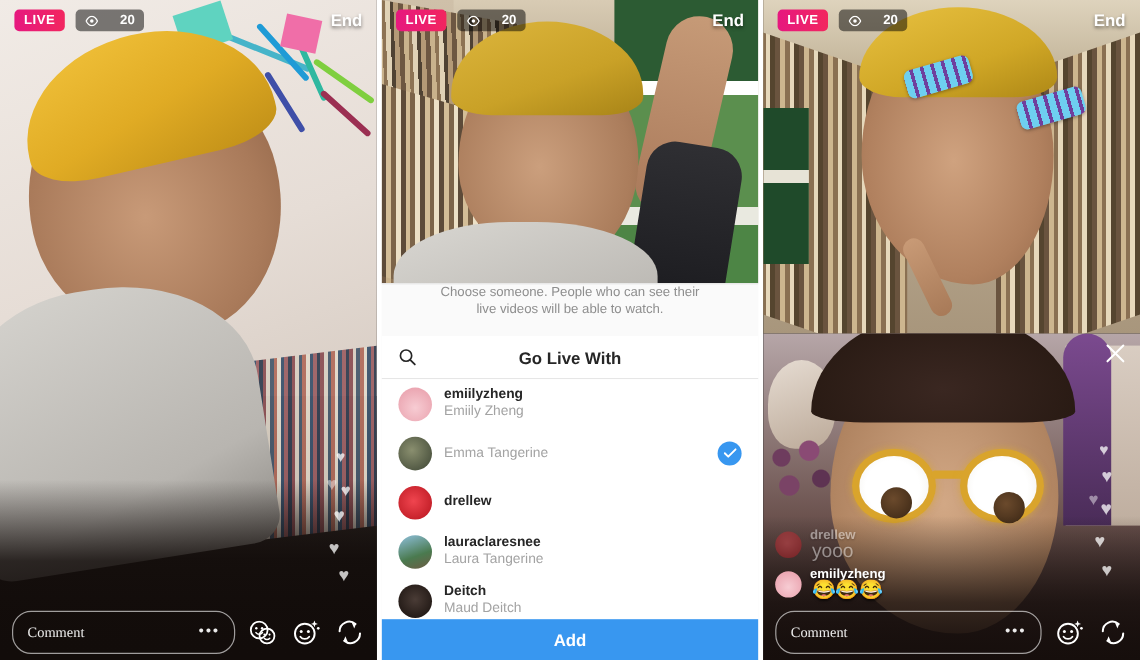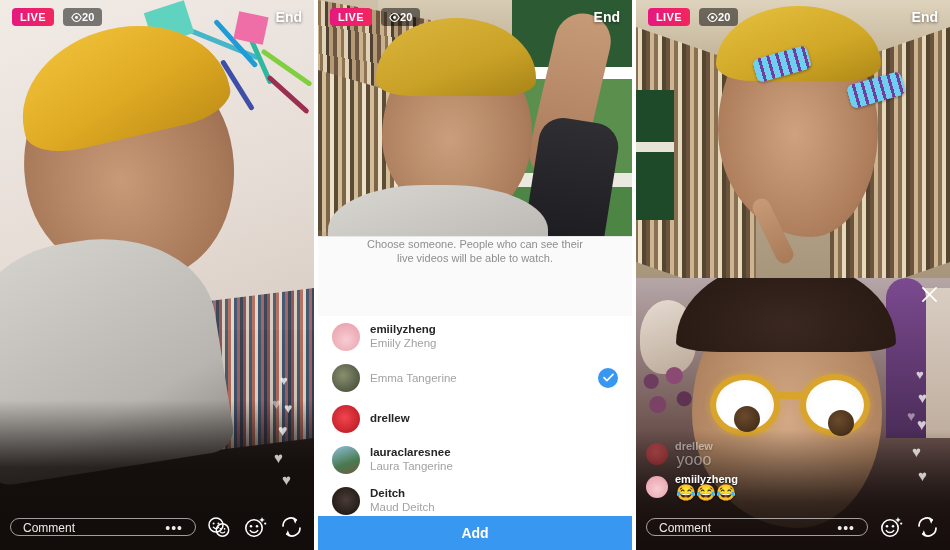--- a/index.html
+++ b/index.html
@@ -144,31 +144,31 @@
   .bridge { position:absolute; left:66px; top:18px; width:30px; height:7px; background:#d9a42c; border-radius:4px; }
   .dark3 { position:absolute; left:0; right:0; bottom:0; height:120px;
     background: linear-gradient(180deg, rgba(25,16,14,0) 0%, rgba(22,14,12,.8) 60%, #160e0c 100%); }
 
   
   .top-bar { position: absolute; left:0; right:0; top:0; height:34px;
     display:flex; align-items:center; gap:9px; padding:0 12px; z-index:20; }
   .live-badge { background: linear-gradient(90deg,#e6187f,#f2265f);
     color:#fff; font-size:11px; font-weight:bold; letter-spacing:.4px;
     padding:3px 8px; border-radius:4px; }
-  .viewers { display:flex; align-items:center; gap:0;
+  .viewers { display:flex; align-items:center; gap:18px;
     background: rgba(0,0,0,.5); color:#fff; font-size:11px; font-weight:bold;
     padding:3px 8px; border-radius:4px; }
   .viewers svg { display:block; }
   .end-btn { margin-left:auto; color:#fff; font-size:14px; font-weight:bold;
     text-shadow: 0 1px 3px rgba(0,0,0,.5); }
 
   .bottom-bar { position:absolute; left:0; right:0; bottom:0; height:46px;
     display:flex; align-items:center; gap:10px; padding:0 10px; z-index:20; }
-  .comment-box { flex:1; height:18px; border:1px solid rgba(255,255,255,.6);
-    border-radius:16px; display:flex; align-items:flex-end; padding:0 12px; }
+  .comment-box { flex:1; height:36px; border:1px solid rgba(255,255,255,.6);
+    border-radius:16px; display:flex; align-items:center; padding:0 12px;font-family:Liberation Serif, serif; }
   .comment-ph { color:rgba(255,255,255,.92); font-size:12px; flex:1; }
   .dots { color:rgba(255,255,255,.92); font-size:14px; letter-spacing:1px; line-height:1; }
   .bar-icon { width:26px; height:26px; flex:none; display:flex; align-items:center; justify-content:center; }
 
   .hearts { position:absolute; right:10px; bottom:46px; width:36px; height:150px; z-index:15; }
   .hearts span { position:absolute; color:rgba(255,255,255,.75); font-size:15px; }
 
   
   .hint { position:absolute; left:0; right:0; top:236px; height:44px;
     background:#fafafa; border-top:1px solid #e6e6e6;
@@ -309,20 +309,27 @@
         <span>20</span>
       </div>
       <div class="end-btn">End</div>
     </div>
 
     <div class="hint">
       <div>Choose someone. People who can see their</div>
       <div>live videos will be able to watch.</div>
     </div>
 
+    <div class="sheet-head">
+      <svg width="15" height="15" viewBox="0 0 16 16">
+        <circle cx="6.8" cy="6.8" r="5" fill="none" stroke="#262626" stroke-width="1.5"></circle>
+        <line x1="10.5" y1="10.5" x2="14.6" y2="14.6" stroke="#262626" stroke-width="1.6" stroke-linecap="round"></line>
+      </svg>
+      <div class="sheet-title">Go Live With</div>
+    </div>
 
     <div class="user-list">
       <div class="user-row">
         <div class="avatar" style="background:radial-gradient(circle at 50% 60%,#f7ccd3,#e79aa7);"></div>
         <div class="u-names">
           <div class="u-user">emiilyzheng</div>
           <div class="u-full">Emiily Zheng</div>
         </div>
       </div>
       <div class="user-row">

